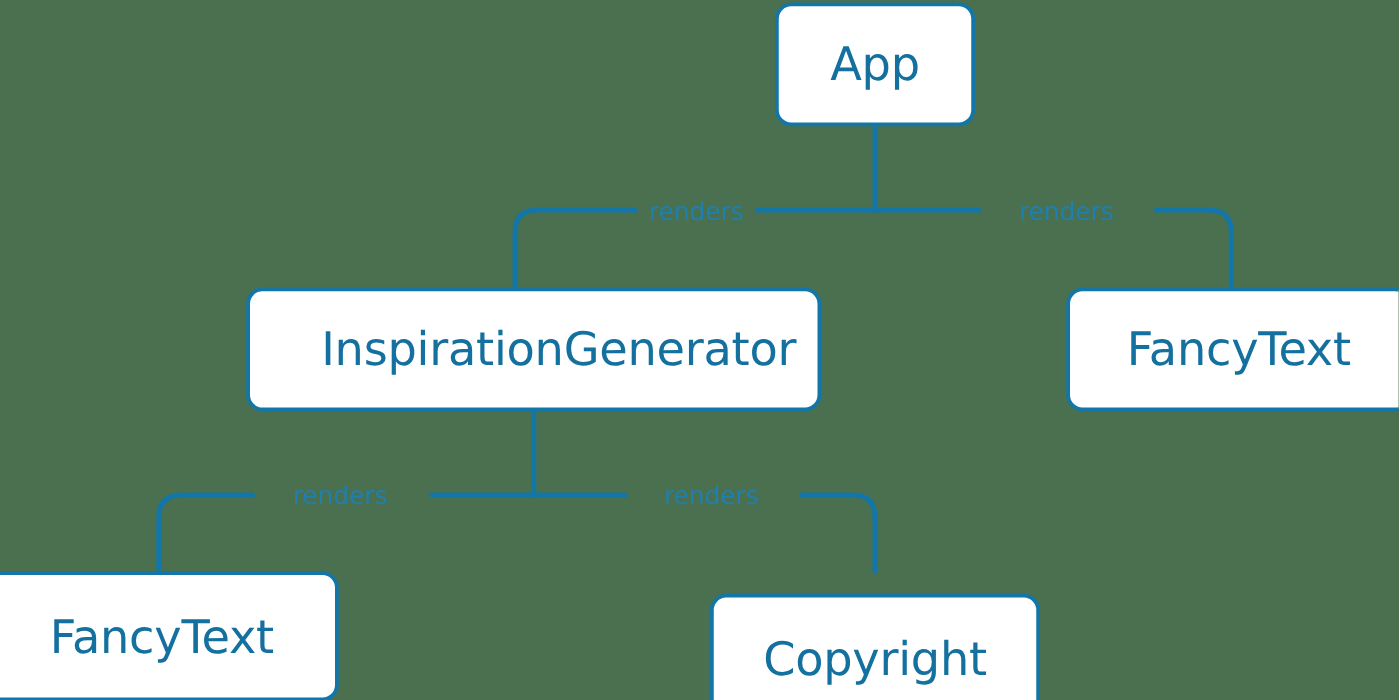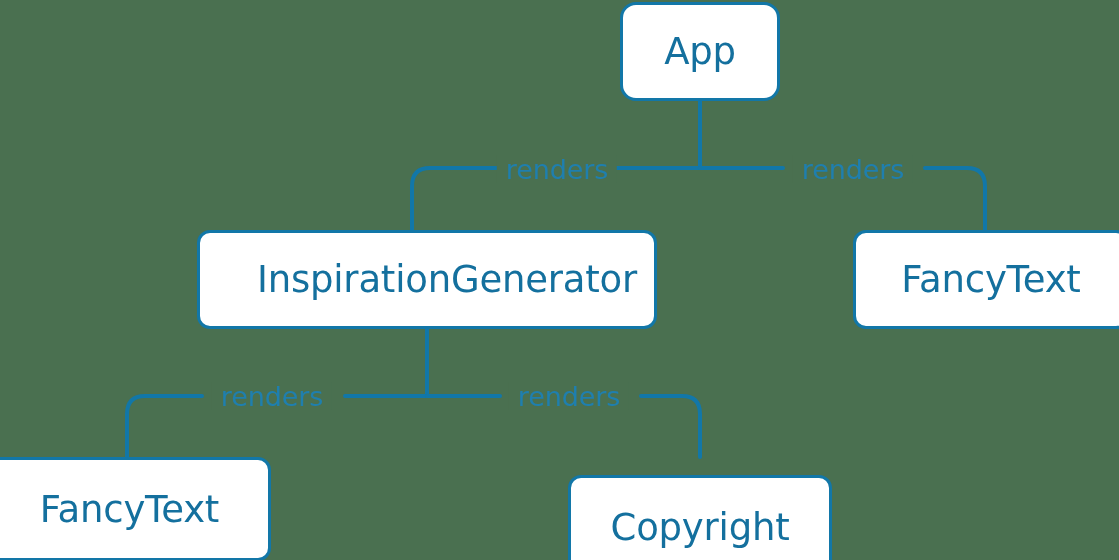--- a/index.html
+++ b/index.html
@@ -30,30 +30,30 @@
     color: #14709e;
     display: flex;
     align-items: center;
     justify-content: center;
     font-size: 37px;
     font-weight: 400;
     letter-spacing: -0.2px;
     white-space: nowrap;
     z-index: 2;
   }
-  .node-app          { left: 620px; top: 2px;   width: 160px; height: 99px; border-radius: 16px; }
+  .node-app          { left: 620px; top: 2px;   width: 160px; height: 99px; }
   .node-inspiration  { left: 197px; top: 230px; width: 460px; height: 99px; padding-left: 40px; }
   .node-fancy-right  { left: 853px; top: 230px; width: 276px; height: 99px; }
   .node-fancy-bottom { left: -12px; top: 457px; width: 283px; height: 104px; }
   .node-copyright    { left: 568px; top: 475px; width: 264px; height: 104px; text-align: right; }
 
   .edge-label {
     position: absolute;
     color: #1f7fae;
-    font-size: 27px;
+    font-size: 20px;
     font-weight: 400;
     letter-spacing: -0.1px;
     white-space: nowrap;
     z-index: 3;
     transform: translate(-50%, -50%);
     background: #4a7050;
     padding: 0 9px;
     line-height: 1;
   }
   .lbl-app-left    { left: 557px; top: 169px; }

